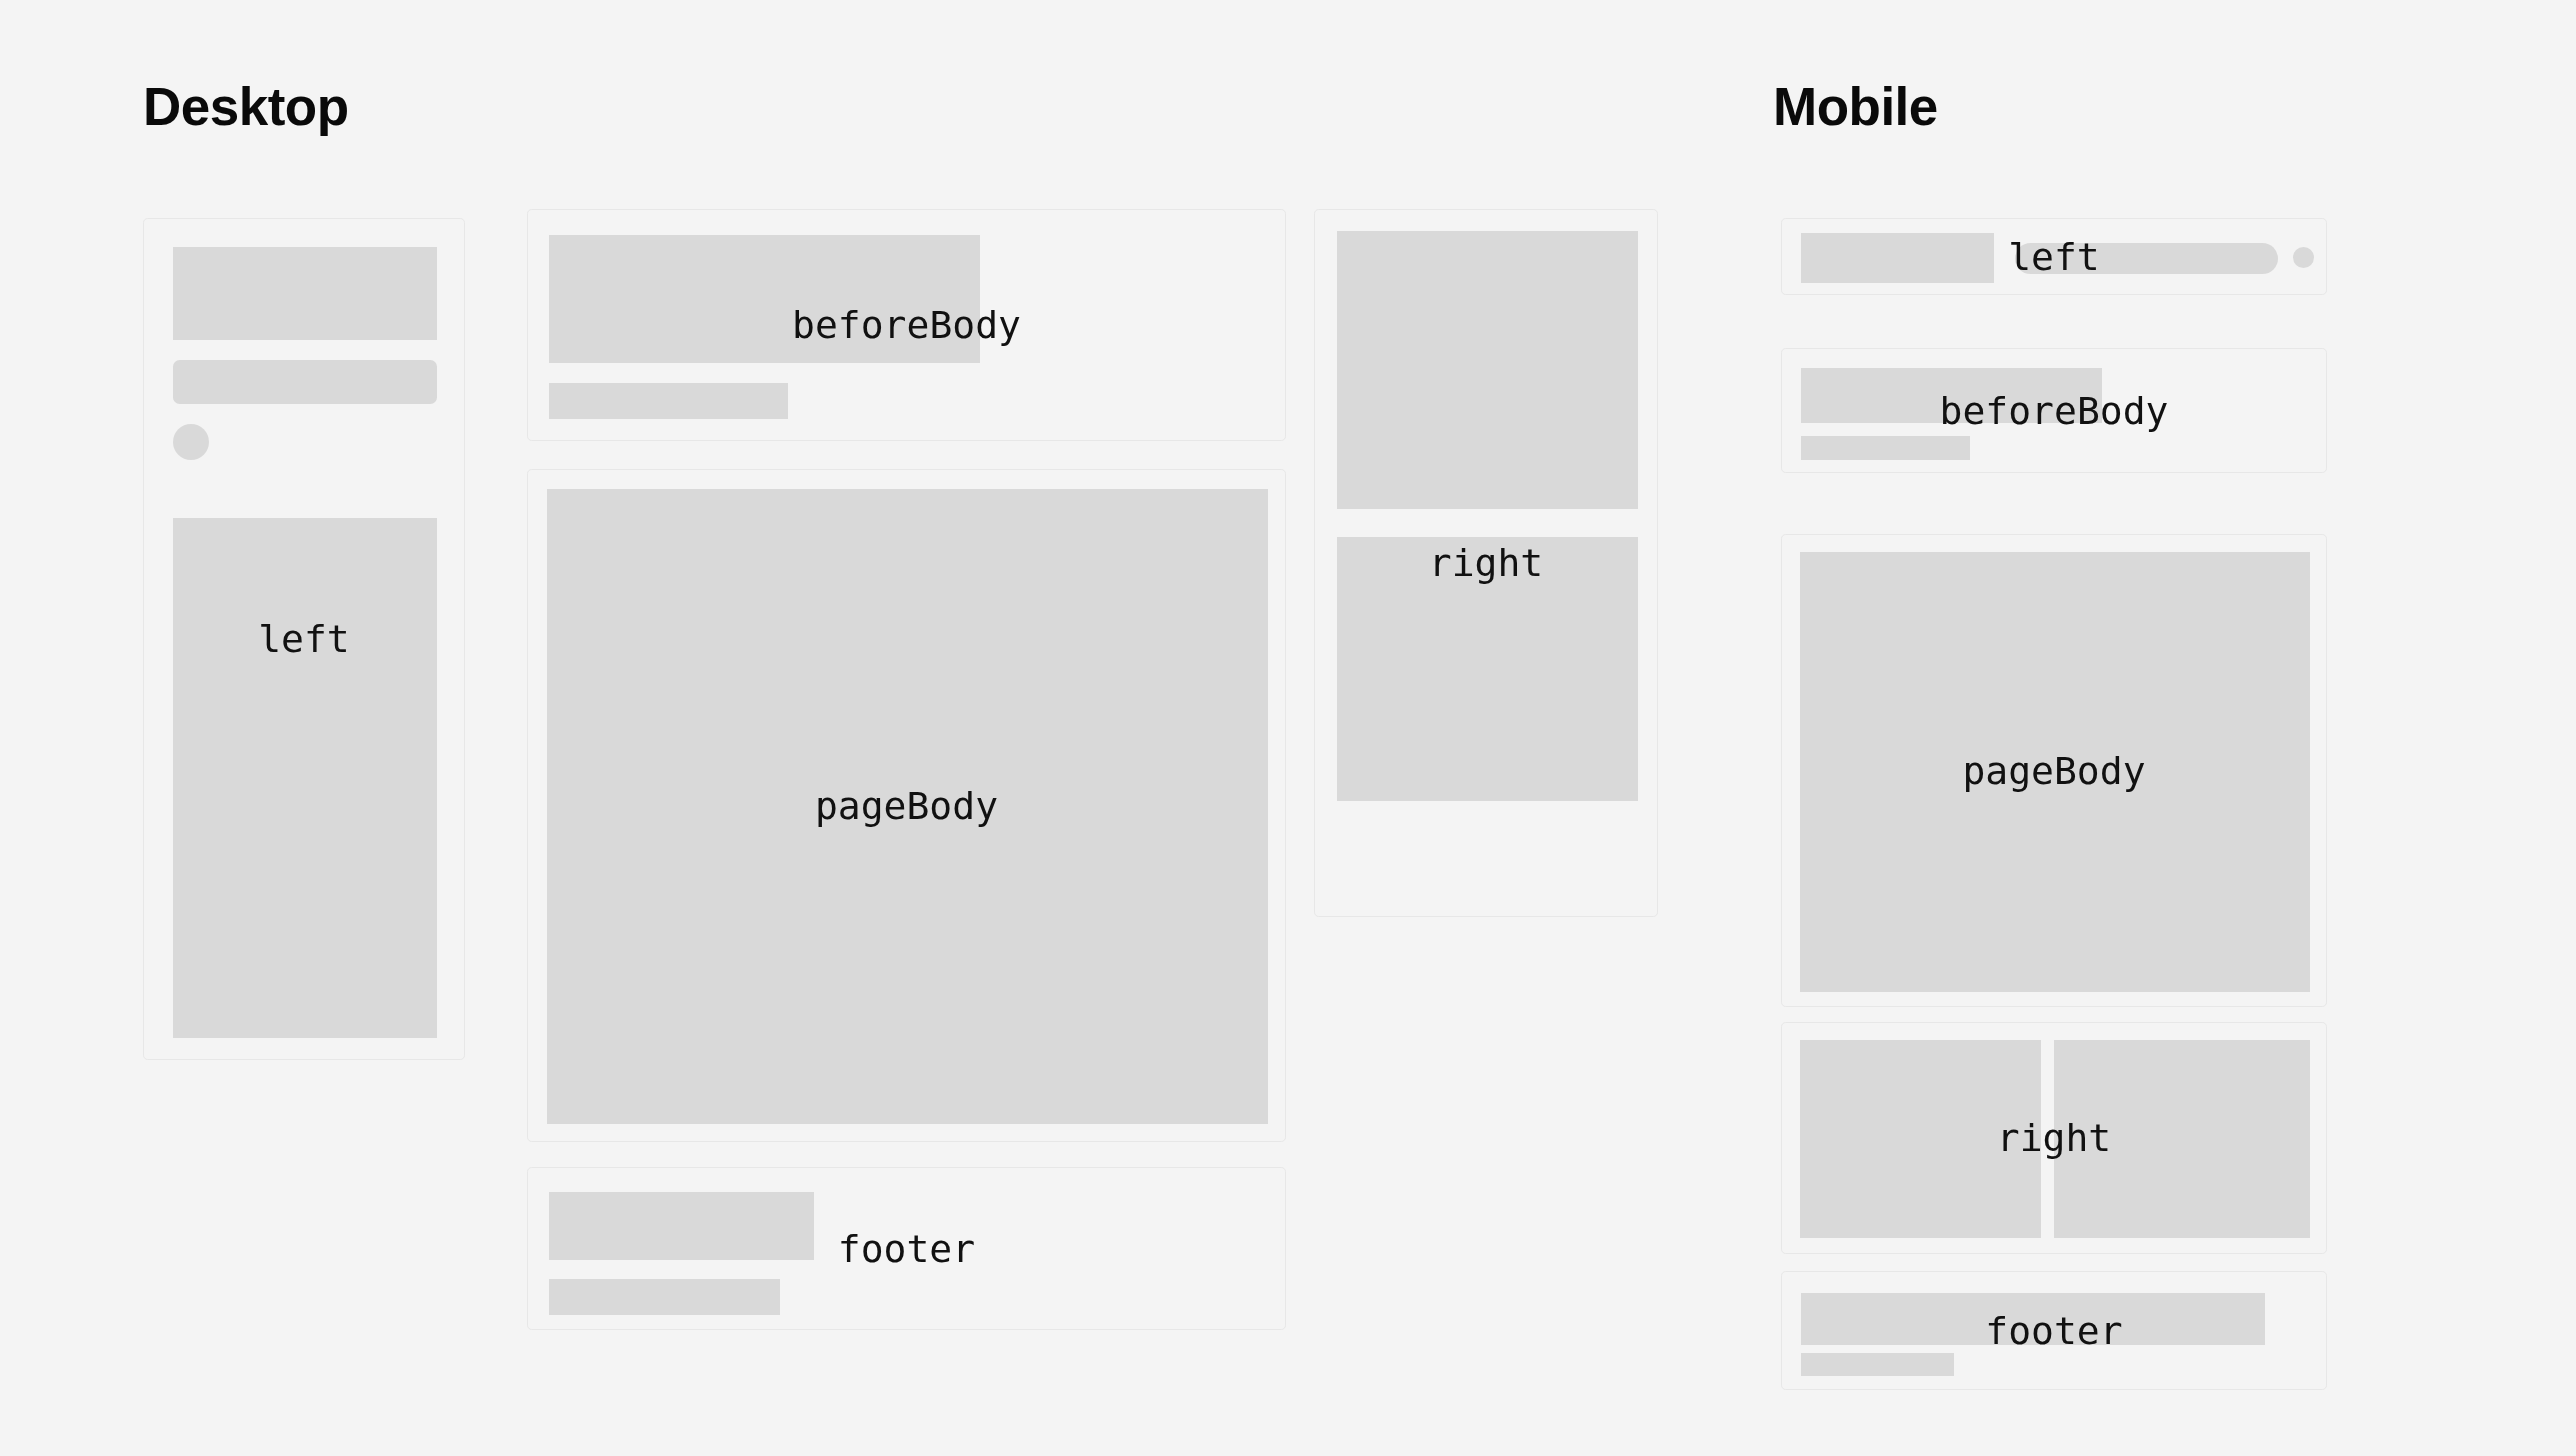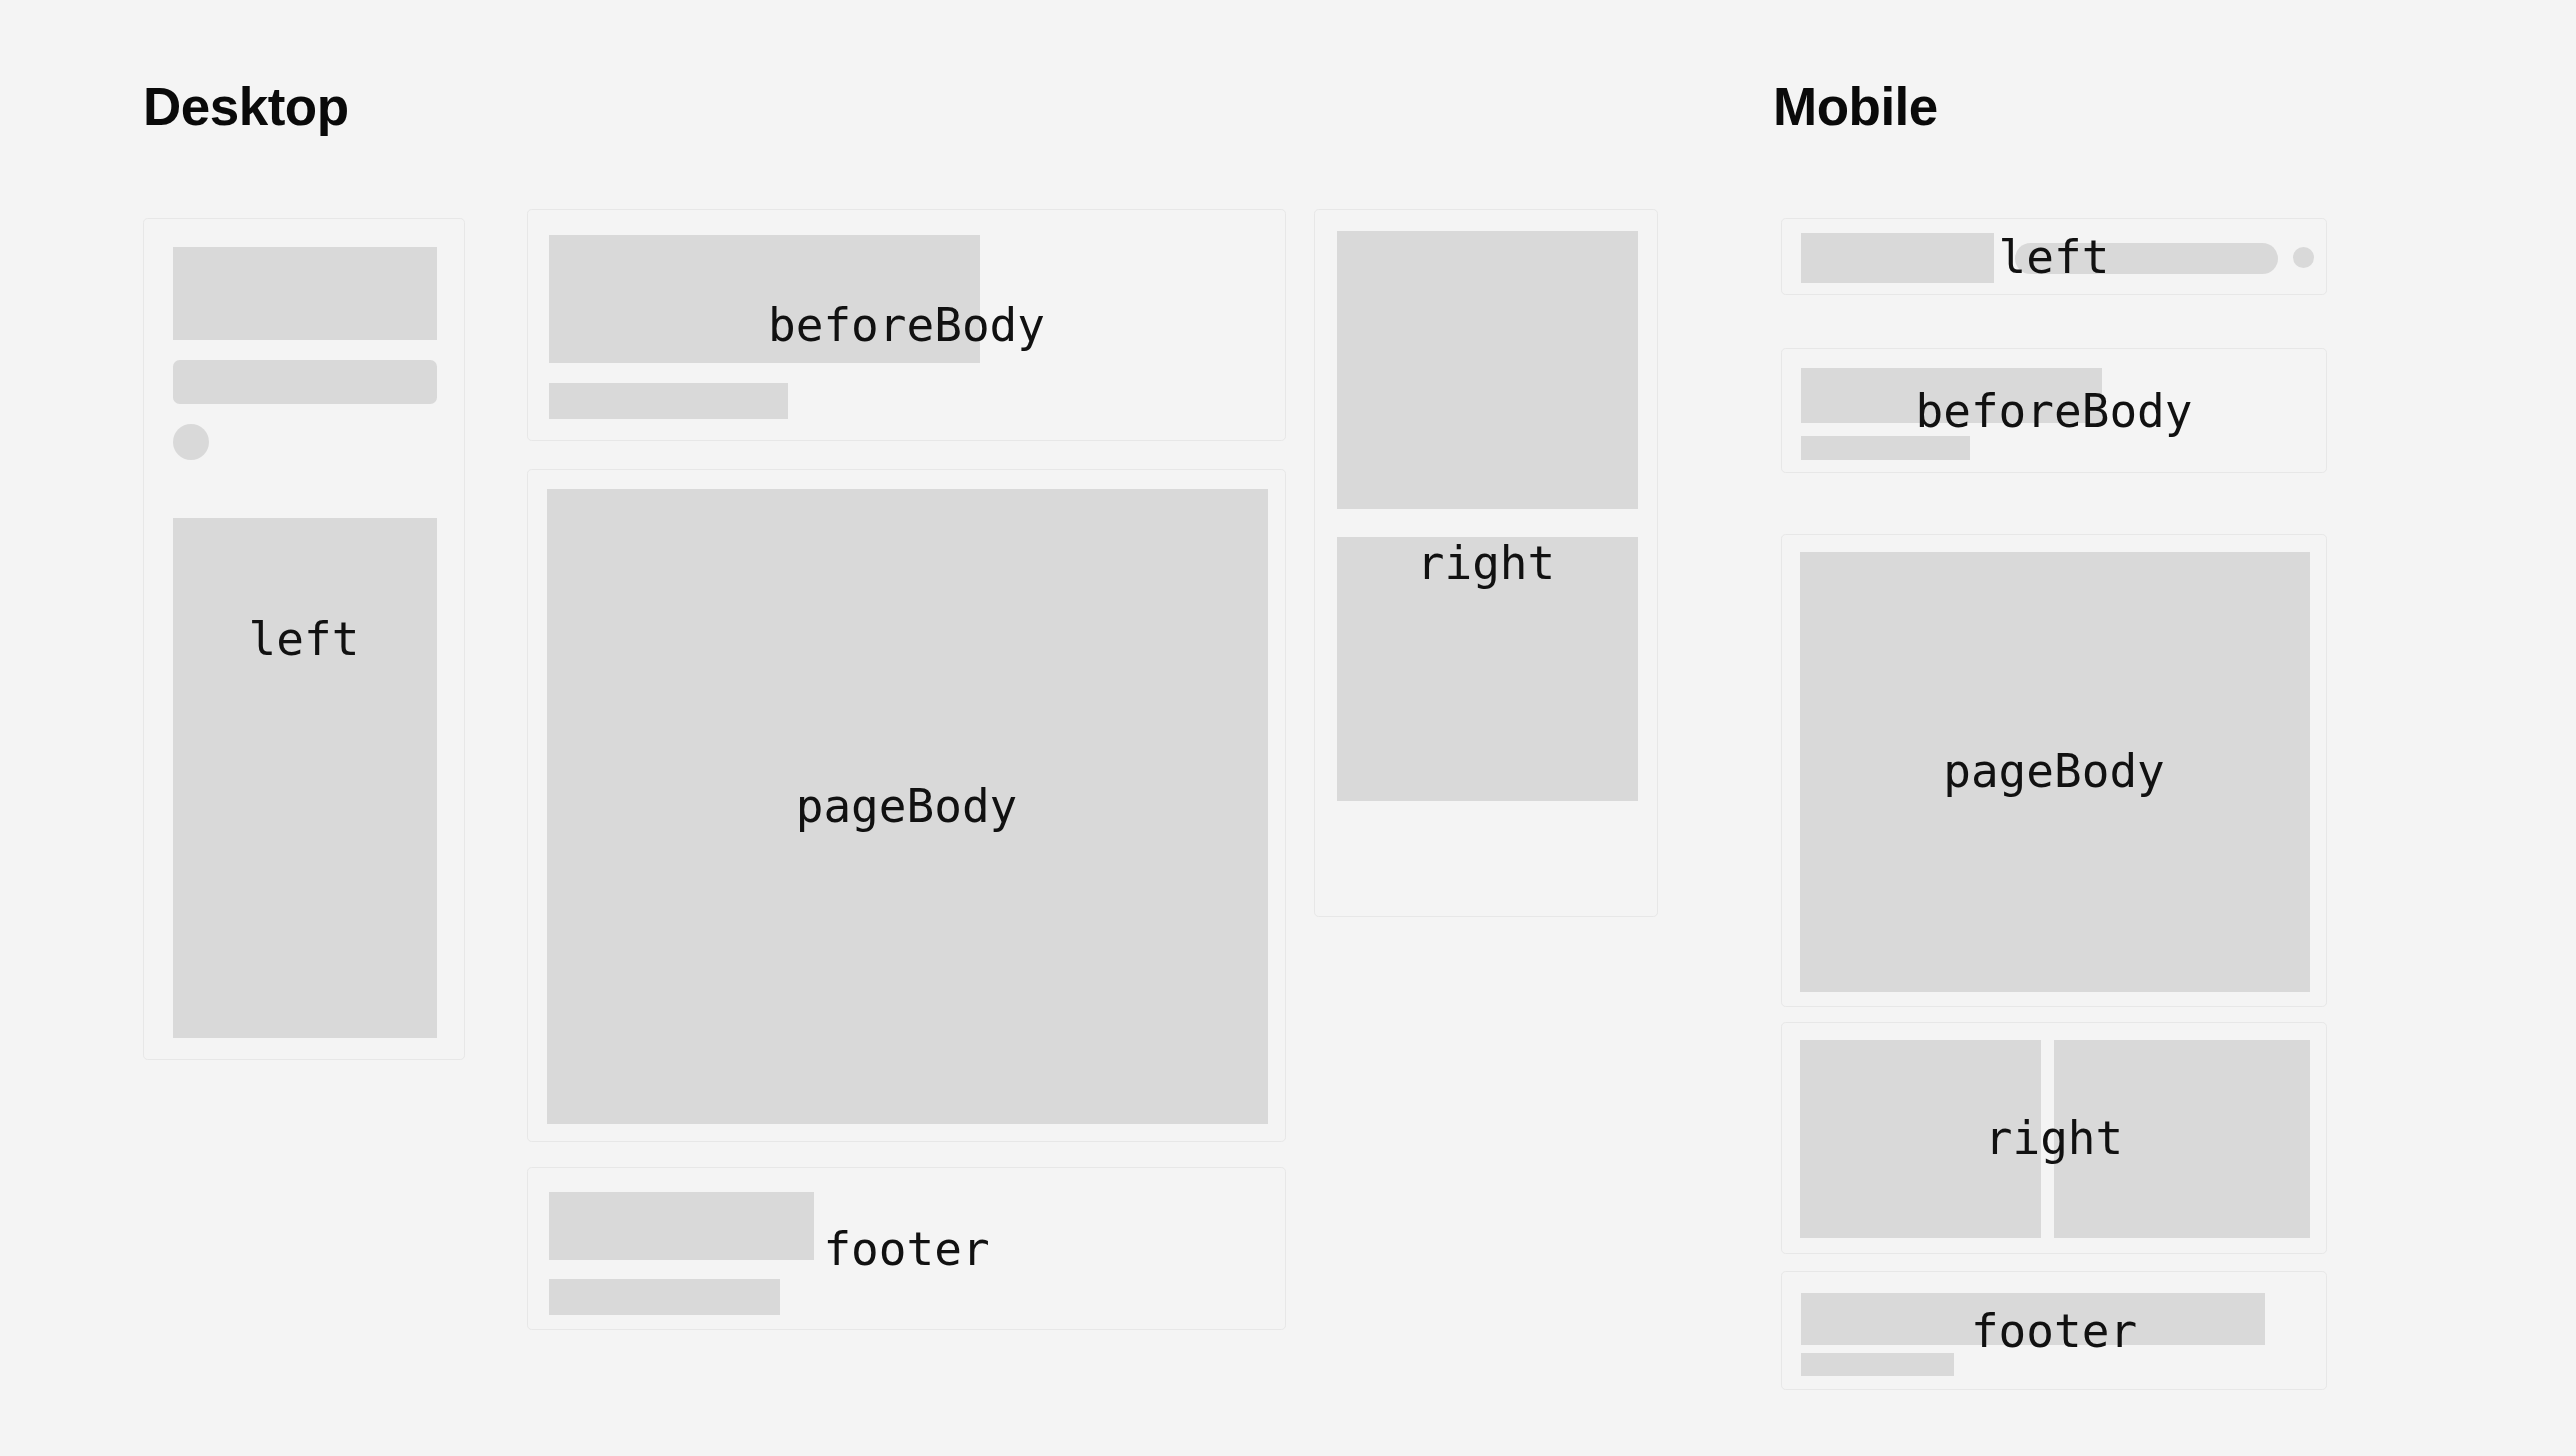--- a/index.html
+++ b/index.html
@@ -53,21 +53,21 @@
 
   
   .slot-label {
     position: absolute;
     left: 0;
     right: 0;
     top: 50%;
     transform: translateY(-50%);
     text-align: center;
     font-family: "DejaVu Sans Mono", "Liberation Mono", monospace;
-    font-size: 46px;
+    font-size: 38px;
     line-height: 1;
     color: #111111;
     pointer-events: none;
     white-space: nowrap;
   }
 
   
 
   
   #d-left { left: 143px; top: 218px; width: 322px; height: 842px; }

